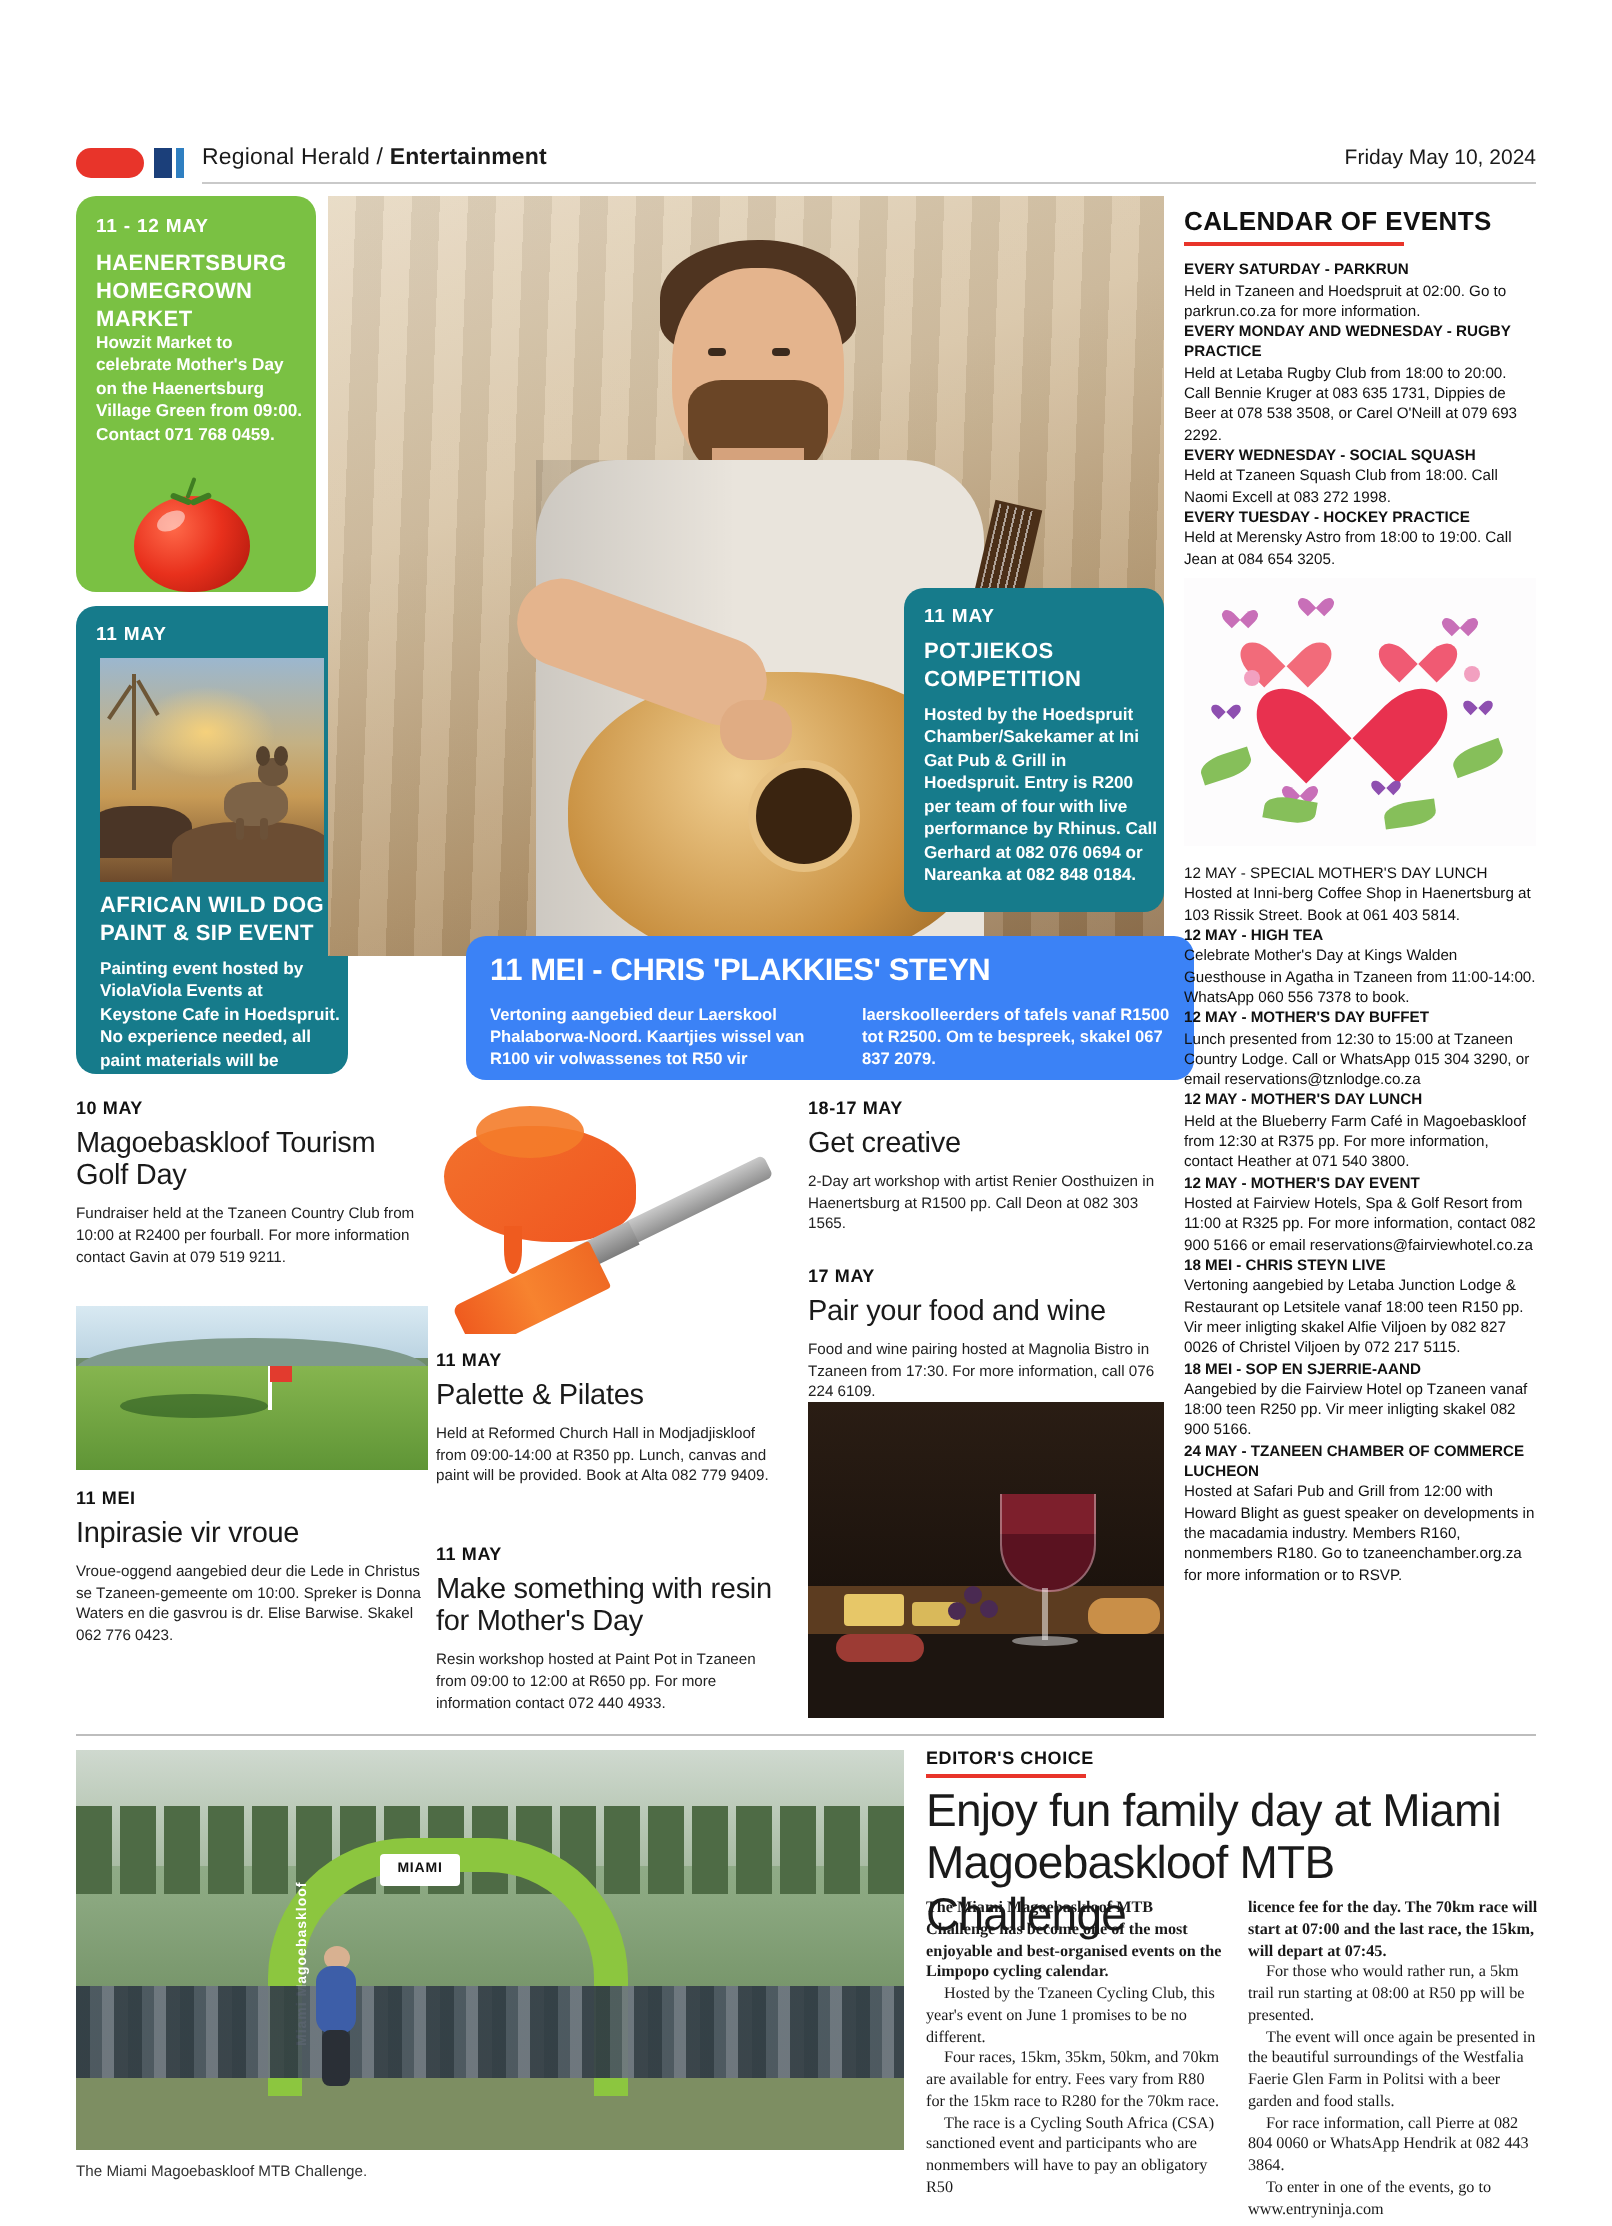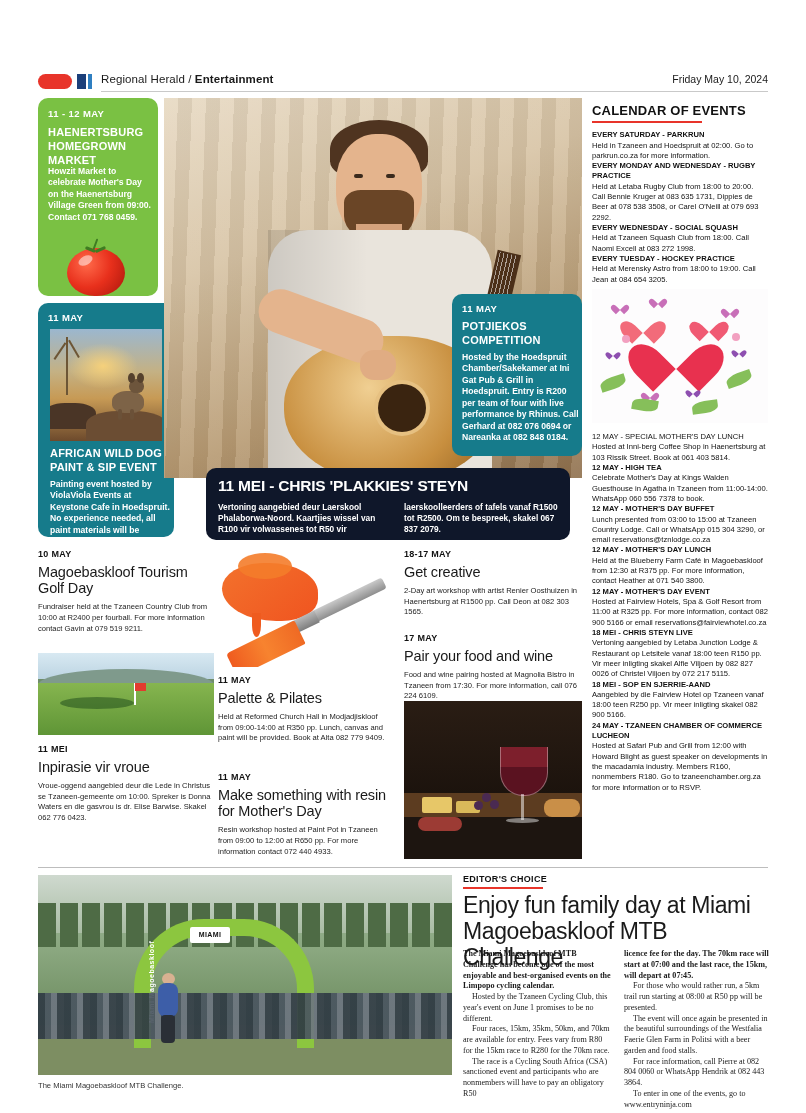--- a/index.html
+++ b/index.html
@@ -92,21 +92,21 @@
   .hero .arm{position:absolute;left:92px;top:206px;width:130px;height:44px;border-radius:22px;background:#e4b48d;transform:rotate(20deg);}
   .hero .hand{position:absolute;left:196px;top:252px;width:36px;height:30px;border-radius:14px;background:#e0ac83;}
 
   
   #card-potjie{left:452px;top:253px;width:130px;height:162px;background:#167b8b;}
   #card-potjie .c-date{position:absolute;left:10px;top:9px;}
   #card-potjie .c-title{position:absolute;left:10px;top:26px;width:116px;}
   #card-potjie .c-body{position:absolute;left:10px;top:58px;width:118px;}
 
   
-  #card-steyn{left:206px;top:427px;width:364px;height:72px;background:#0f172a;}
+  #card-steyn{left:233px;top:427px;width:364px;height:72px;background:#3b82f6;}
   #card-steyn .s-title{position:absolute;left:12px;top:9px;font-size:15.5px;font-weight:bold;letter-spacing:-.2px;}
   #card-steyn .s-col{position:absolute;top:34px;font-size:8.3px;font-weight:bold;line-height:1.35;}
   #card-steyn .s-col.a{left:12px;width:172px;}
   #card-steyn .s-col.b{left:198px;width:160px;}
 
   
   .cal{position:absolute;left:592px;top:62px;width:176px;}
   .cal-head{font-size:13px;font-weight:bold;letter-spacing:.2px;color:#111;}
   .cal-rule{margin-top:3px;width:110px;height:2.2px;background:#e8342a;}
   .cal-list{margin-top:7px;font-size:7.6px;line-height:1.36;color:#111;}
@@ -321,21 +321,21 @@
     <div class="dot" style="left:30px;top:46px;width:8px;height:8px;background:#f2a0c0"></div>
     <div class="dot" style="left:140px;top:44px;width:8px;height:8px;background:#f2a0c0"></div>
   </div>
 
   <div class="cal-lower">
     <span class="ev-t" style="font-weight:normal">12 MAY - SPECIAL MOTHER'S DAY LUNCH</span><br>
     <span>Hosted at Inni-berg Coffee Shop in Haenertsburg at 103 Rissik Street. Book at 061 403 5814.</span><br>
     <span style="font-weight:bold">12 MAY - HIGH TEA</span><br>
     <span>Celebrate Mother's Day at Kings Walden Guesthouse in Agatha in Tzaneen from 11:00-14:00. WhatsApp 060 556 7378 to book.</span><br>
     <span style="font-weight:bold">12 MAY - MOTHER'S DAY BUFFET</span><br>
-    <span>Lunch presented from 03:00 to 15:00 at Tzaneen Country Lodge. Call or WhatsApp 015 304 3290, or email reservations@tznlodge.co.za</span><br>
+    <span>Lunch presented from 12:30 to 15:00 at Tzaneen Country Lodge. Call or WhatsApp 015 304 3290, or email reservations@tznlodge.co.za</span><br>
     <span style="font-weight:bold">12 MAY - MOTHER'S DAY LUNCH</span><br>
     <span>Held at the Blueberry Farm Café in Magoebaskloof from 12:30 at R375 pp. For more information, contact Heather at 071 540 3800.</span><br>
     <span style="font-weight:bold">12 MAY - MOTHER'S DAY EVENT</span><br>
     <span>Hosted at Fairview Hotels, Spa &amp; Golf Resort from 11:00 at R325 pp. For more information, contact 082 900 5166 or email reservations@fairviewhotel.co.za</span><br>
     <span style="font-weight:bold">18 MEI - CHRIS STEYN LIVE</span><br>
     <span>Vertoning aangebied by Letaba Junction Lodge &amp; Restaurant op Letsitele vanaf 18:00 teen R150 pp. Vir meer inligting skakel Alfie Viljoen by 082 827 0026 of Christel Viljoen by 072 217 5115.</span><br>
     <span style="font-weight:bold">18 MEI - SOP EN SJERRIE-AAND</span><br>
     <span>Aangebied by die Fairview Hotel op Tzaneen vanaf 18:00 teen R250 pp. Vir meer inligting skakel 082 900 5166.</span><br>
     <span style="font-weight:bold">24 MAY - TZANEEN CHAMBER OF COMMERCE LUCHEON</span><br>
     <span>Hosted at Safari Pub and Grill from 12:00 with Howard Blight as guest speaker on developments in the macadamia industry. Members R160, nonmembers R180. Go to tzaneenchamber.org.za for more information or to RSVP.</span>

